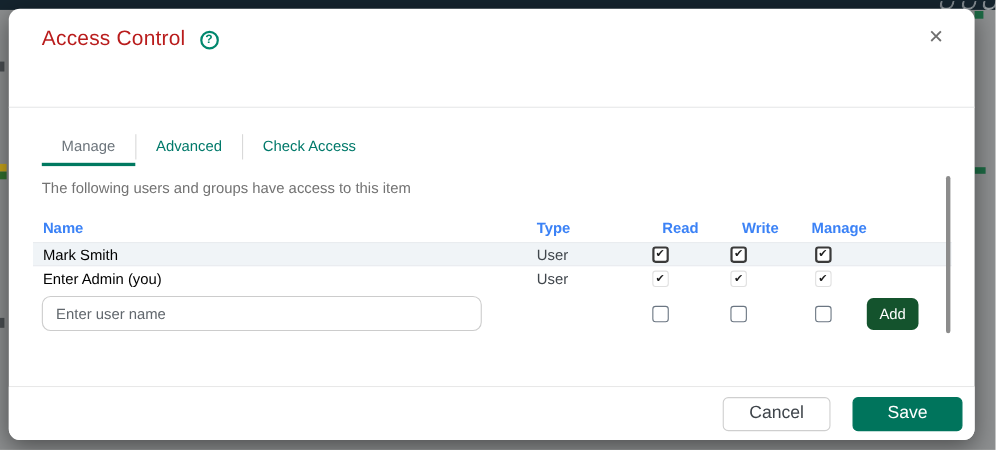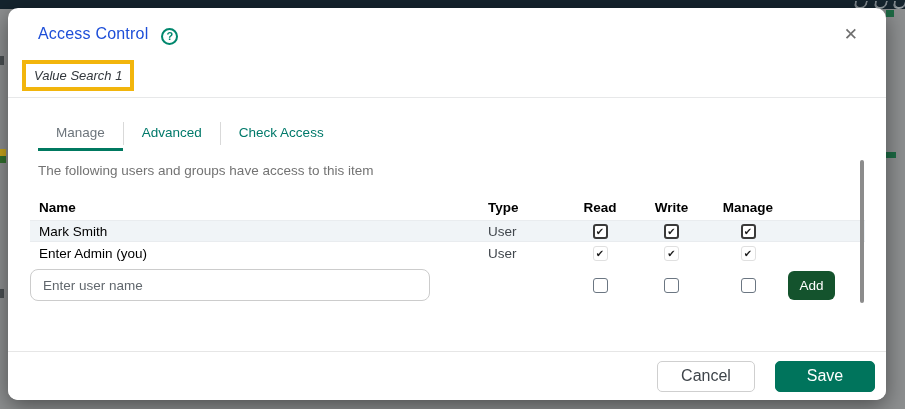--- a/index.html
+++ b/index.html
@@ -41,21 +41,21 @@
     position:absolute; top:16px; right:28px;
     background:none; border:none; cursor:pointer;
     font-size:17px; font-weight:bold; color:#6f6f6f;
     font-family:"DejaVu Sans", sans-serif;
   }
   .title-row {
     position:absolute; top:17px; left:30px;
     display:flex; align-items:flex-start; gap:13px;
   }
   .modal-title {
-    font-size:16px; font-weight:400; color:#1d4ed8; letter-spacing:.2px;
+    font-size:19px; font-weight:400; color:#b91c1c; letter-spacing:.2px;
   }
   .help-icon {
     margin-top:3px;
     width:17px; height:17px; border-radius:50%;
     border:2px solid #00876d; color:#00876d;
     font-size:11px; font-weight:bold; line-height:13px; text-align:center;
     cursor:pointer;
   }
   .item-highlight {
     position:absolute; top:52px; left:14px;
@@ -86,40 +86,40 @@
   .table {
     position:absolute; top:187px; left:22px; width:835px;
     font-size:13.5px;
   }
   .grid {
     display:grid;
     grid-template-columns:458px 77px 70px 73px 80px 1fr;
     align-items:center;
   }
   .grid .c-name { padding-left:9px; }
-  .grid .c-center { text-align:center; display:flex; justify-content:center; }
-  .header-row { height:24px; font-weight:bold; color:#000000; margin-bottom:1px; }
+  .grid .c-center { text-align:right; display:flex; justify-content:center; }
+  .header-row { height:24px; font-weight:bold; color:#3b82f6; margin-bottom:1px; }
   .header-row .c-center { display:block; }
   .row { height:22px; }
   .row-alt { background:#f0f4f7; border-top:1px solid #e9ecef; border-bottom:1px solid #e9ecef; }
   .user-link { color:#000000; text-decoration:none; cursor:pointer; }
 
   .cb {
     width:15px; height:15px; border-radius:3px; background:#fff;
     display:inline-flex; align-items:center; justify-content:center;
     font-size:10px; color:#1c1c1c; cursor:pointer;
     font-family:"DejaVu Sans", sans-serif;
   }
   .cb-strong   { border:2px solid #3a3a3a; }
   .cb-disabled { border:1px solid #e0e0e0; cursor:default; }
   .cb-empty    { border:1px solid #6b7682; }
 
   .add-row { margin-top:4px; height:34px; }
   .user-input {
-    width:400px; height:32px;
+    margin-left:8px; width:400px; height:32px;
     border:1px solid #cccccc; border-radius:8px;
     padding:0 12px; font-size:13.5px; color:#3c4248;
     font-family:"Liberation Sans", sans-serif; outline:none;
   }
   .user-input::placeholder { color:#61676d; opacity:1; }
   .add-btn {
     width:47px; height:29px; border:none; border-radius:6px;
     background:#14532d; color:#ffffff; font-size:13.5px; cursor:pointer;
     font-family:"Liberation Sans", sans-serif;
   }
@@ -157,23 +157,20 @@
 
 <div class="modal">
 
   <button class="close-btn">✕</button>
 
   <div class="title-row">
     <h1 class="modal-title">Access Control</h1>
     <span class="help-icon">?</span>
   </div>
 
-  <div class="item-highlight">
-    <span class="item-name">Value Search 1</span>
-  </div>
 
   <div class="header-divider"></div>
 
   <div class="tabs">
     <div class="tab active">Manage</div>
     <div class="tab-sep"></div>
     <div class="tab">Advanced</div>
     <div class="tab-sep"></div>
     <div class="tab">Check Access</div>
   </div>

